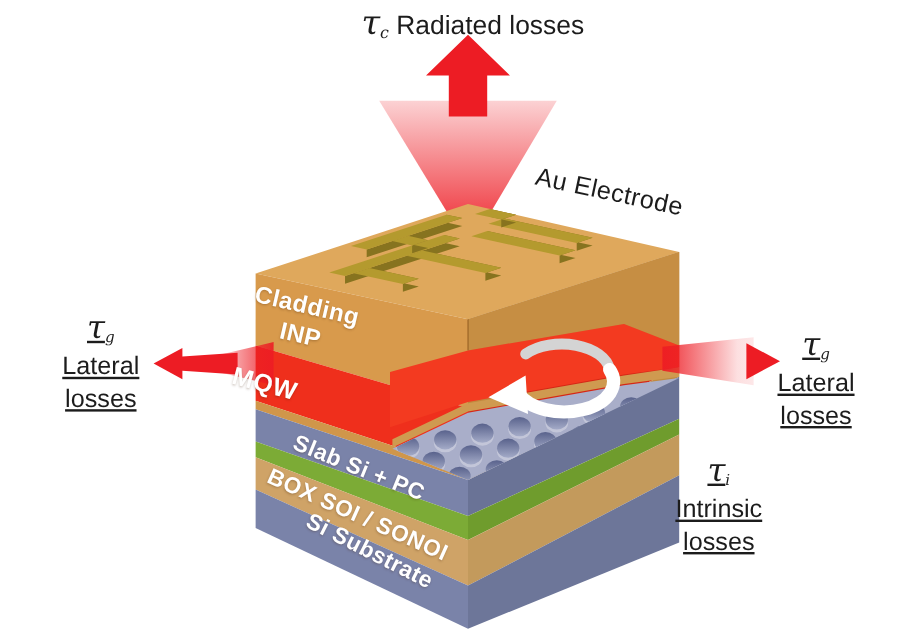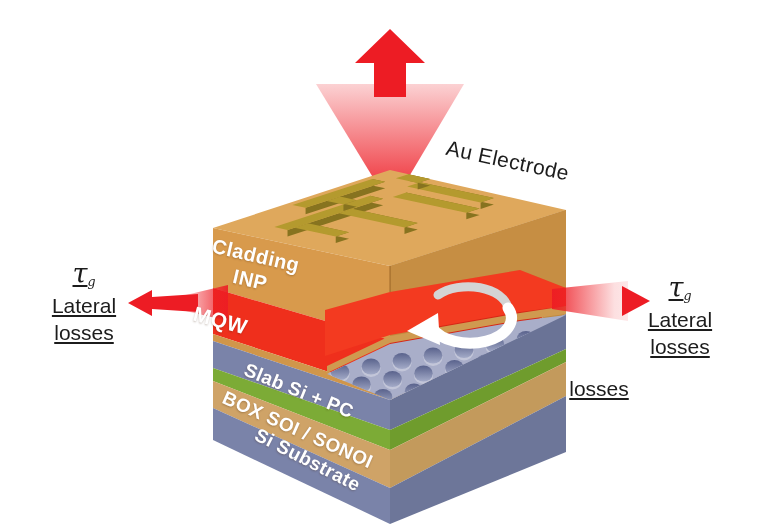--- a/index.html
+++ b/index.html
@@ -178,36 +178,42 @@
     <g>
       <polygon points="228,285 228,321 152,303" fill="url(#fadeL)"></polygon>
       <polygon points="128,303 152,290 152,297 198,294 198,312 152,309 152,316" fill="#ed1c24"></polygon>
     </g>
     <g>
       <polygon points="552,289 552,309 628,321 628,281" fill="url(#fadeR)"></polygon>
       <polygon points="650,301 622,286 622,316" fill="#ed1c24"></polygon>
     </g>
   </svg>
 
+  <div id="radiated-label" class="lbl black-lbl">
+    <span class="tau">τ</span><span class="tau-sub">c</span>
+    <span>Radiated losses</span>
+  </div>
 
   <div id="electrode-label" class="lbl black-lbl">Au Electrode</div>
 
   <div id="lateral-left-label" class="lbl black-lbl loss-block">
     <div><span class="tau">τ</span><span class="tau-sub">g</span></div>
     <div>Lateral</div>
     <div>losses</div>
   </div>
 
   <div id="lateral-right-label" class="lbl black-lbl loss-block">
     <div><span class="tau">τ</span><span class="tau-sub">g</span></div>
     <div>Lateral</div>
     <div>losses</div>
   </div>
 
   <div id="intrinsic-label" class="lbl black-lbl loss-block">
+    <div><span class="tau">τ</span><span class="tau-sub">i</span></div>
+    <div>Intrinsic</div>
     <div>losses</div>
   </div>
 
   <div id="cladding-label" class="lbl white-lbl">
     <div>Cladding</div>
     <div>INP</div>
   </div>
 
   <div id="mqw-label" class="lbl white-lbl">MQW</div>
 

